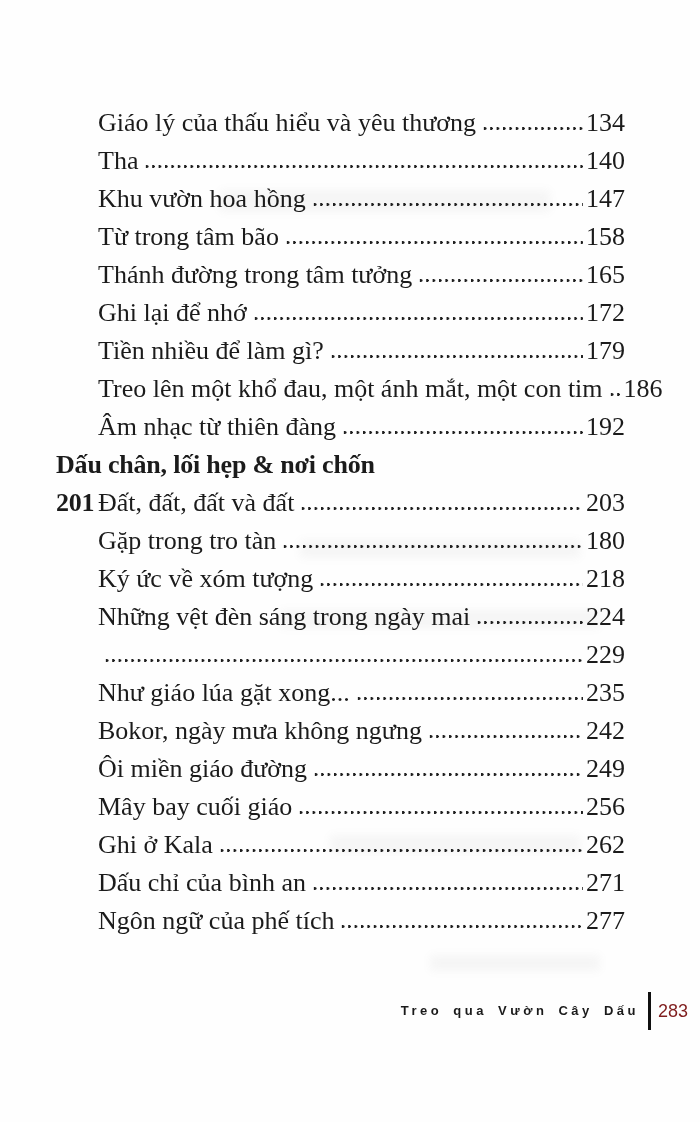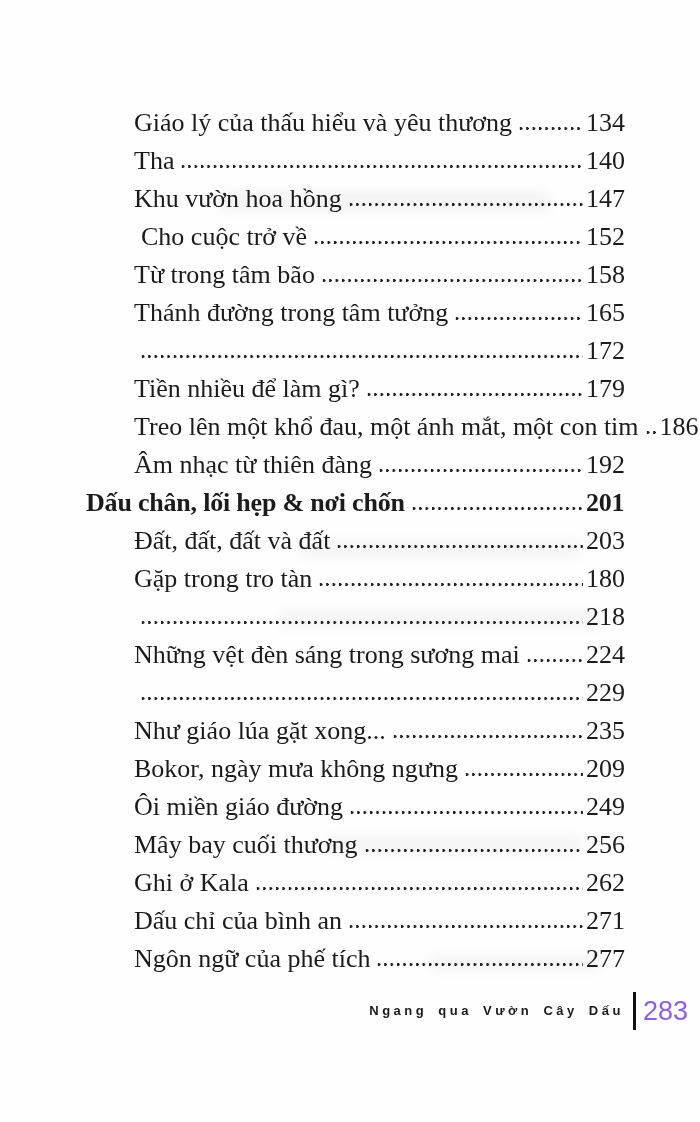--- a/index.html
+++ b/index.html
@@ -20,35 +20,35 @@
     opacity: 0.07;
     filter: blur(4px);
     border-radius: 4px;
     pointer-events: none;
   }
   .toc {
     position: absolute;
     top: 104px;
     left: 50px;
     right: 70px;
-    margin-left: 36px;
   }
   .toc-row {
     display: flex;
     align-items: baseline;
     height: 38px;
     font-size: 26px;
     line-height: 38px;
     padding-left: 48px;
     white-space: nowrap;
   }
   .toc-row.section {
     padding-left: 0;
     font-weight: bold;
     letter-spacing: -0.2px;
+    flex-direction: column;
   }
   .toc-row.indent { padding-left: 55px; }
   .toc-title { flex: 0 0 auto; }
   .toc-dots {
     flex: 1 1 auto;
     min-width: 12px;
     height: 5px;
     margin: 0 3px 0 6px;
     background-image: radial-gradient(circle at 3px 2.5px, #1f1f1f 1.25px, transparent 1.6px);
     background-size: 6.4px 5px;
@@ -76,23 +76,23 @@
     color: #1a1a1a;
     padding-bottom: 2px;
   }
   .footer-bar {
     width: 3px;
     height: 38px;
     background: #101010;
     margin: 0 7px 0 9px;
   }
   .footer-page {
-    font-size: 27px;
+    font-size: 18px;
     font-weight: 500;
-    color: #8b5cf6;
+    color: #7f1d1d;
     font-family: "Liberation Sans", "DejaVu Sans", sans-serif;
   }
 </style>
 </head>
 <body>
 
 <div class="page">
 
   <div class="smudge" style="left:220px; top:190px; width:330px; height:22px;"></div>
   <div class="smudge" style="left:300px; top:540px; width:280px; height:18px;"></div>
@@ -109,36 +109,32 @@
       <div class="toc-row">
     <span class="toc-title">Tha</span>
     <span class="toc-dots"></span>
     <span class="toc-page">140</span>
   </div>
       <div class="toc-row">
     <span class="toc-title">Khu vườn hoa hồng</span>
     <span class="toc-dots"></span>
     <span class="toc-page">147</span>
   </div>
-      <div class="toc-row indent">
-    <span class="toc-title">Cho cuộc trở về</span>
-    <span class="toc-dots"></span>
-    <span class="toc-page">152</span>
-  </div>
       <div class="toc-row">
     <span class="toc-title">Từ trong tâm bão</span>
     <span class="toc-dots"></span>
     <span class="toc-page">158</span>
   </div>
       <div class="toc-row">
     <span class="toc-title">Thánh đường trong tâm tưởng</span>
     <span class="toc-dots"></span>
     <span class="toc-page">165</span>
   </div>
       <div class="toc-row">
+    <span class="toc-title">Ghi lại để nhớ</span>
     <span class="toc-dots"></span>
     <span class="toc-page">172</span>
   </div>
       <div class="toc-row">
     <span class="toc-title">Tiền nhiều để làm gì?</span>
     <span class="toc-dots"></span>
     <span class="toc-page">179</span>
   </div>
       <div class="toc-row">
     <span class="toc-title">Treo lên một khổ đau, một ánh mắt, một con tim</span>
@@ -159,49 +155,50 @@
     <span class="toc-title">Đất, đất, đất và đất</span>
     <span class="toc-dots"></span>
     <span class="toc-page">203</span>
   </div>
       <div class="toc-row">
     <span class="toc-title">Gặp trong tro tàn</span>
     <span class="toc-dots"></span>
     <span class="toc-page">180</span>
   </div>
       <div class="toc-row">
+    <span class="toc-title">Ký ức về xóm tượng</span>
     <span class="toc-dots"></span>
     <span class="toc-page">218</span>
   </div>
       <div class="toc-row">
-    <span class="toc-title">Những vệt đèn sáng trong sương mai</span>
+    <span class="toc-title">Những vệt đèn sáng trong ngày mai</span>
     <span class="toc-dots"></span>
     <span class="toc-page">224</span>
   </div>
       <div class="toc-row">
     <span class="toc-dots"></span>
     <span class="toc-page">229</span>
   </div>
       <div class="toc-row">
     <span class="toc-title">Như giáo lúa gặt xong...</span>
     <span class="toc-dots"></span>
     <span class="toc-page">235</span>
   </div>
       <div class="toc-row">
     <span class="toc-title">Bokor, ngày mưa không ngưng</span>
     <span class="toc-dots"></span>
-    <span class="toc-page">209</span>
+    <span class="toc-page">242</span>
   </div>
       <div class="toc-row">
     <span class="toc-title">Ôi miền giáo đường</span>
     <span class="toc-dots"></span>
     <span class="toc-page">249</span>
   </div>
       <div class="toc-row">
-    <span class="toc-title">Mây bay cuối thương</span>
+    <span class="toc-title">Mây bay cuối giáo</span>
     <span class="toc-dots"></span>
     <span class="toc-page">256</span>
   </div>
       <div class="toc-row">
     <span class="toc-title">Ghi ở Kala</span>
     <span class="toc-dots"></span>
     <span class="toc-page">262</span>
   </div>
       <div class="toc-row">
     <span class="toc-title">Dấu chỉ của bình an</span>
@@ -209,18 +206,18 @@
     <span class="toc-page">271</span>
   </div>
       <div class="toc-row">
     <span class="toc-title">Ngôn ngữ của phế tích</span>
     <span class="toc-dots"></span>
     <span class="toc-page">277</span>
   </div>
     </div>
 
   <div class="footer">
-    <span class="footer-title">Ngang qua Vườn Cây Dấu</span>
+    <span class="footer-title">Treo qua Vườn Cây Dấu</span>
     <span class="footer-bar"></span>
     <span class="footer-page">283</span>
   </div>
 
 </div>
 
 </body></html>

